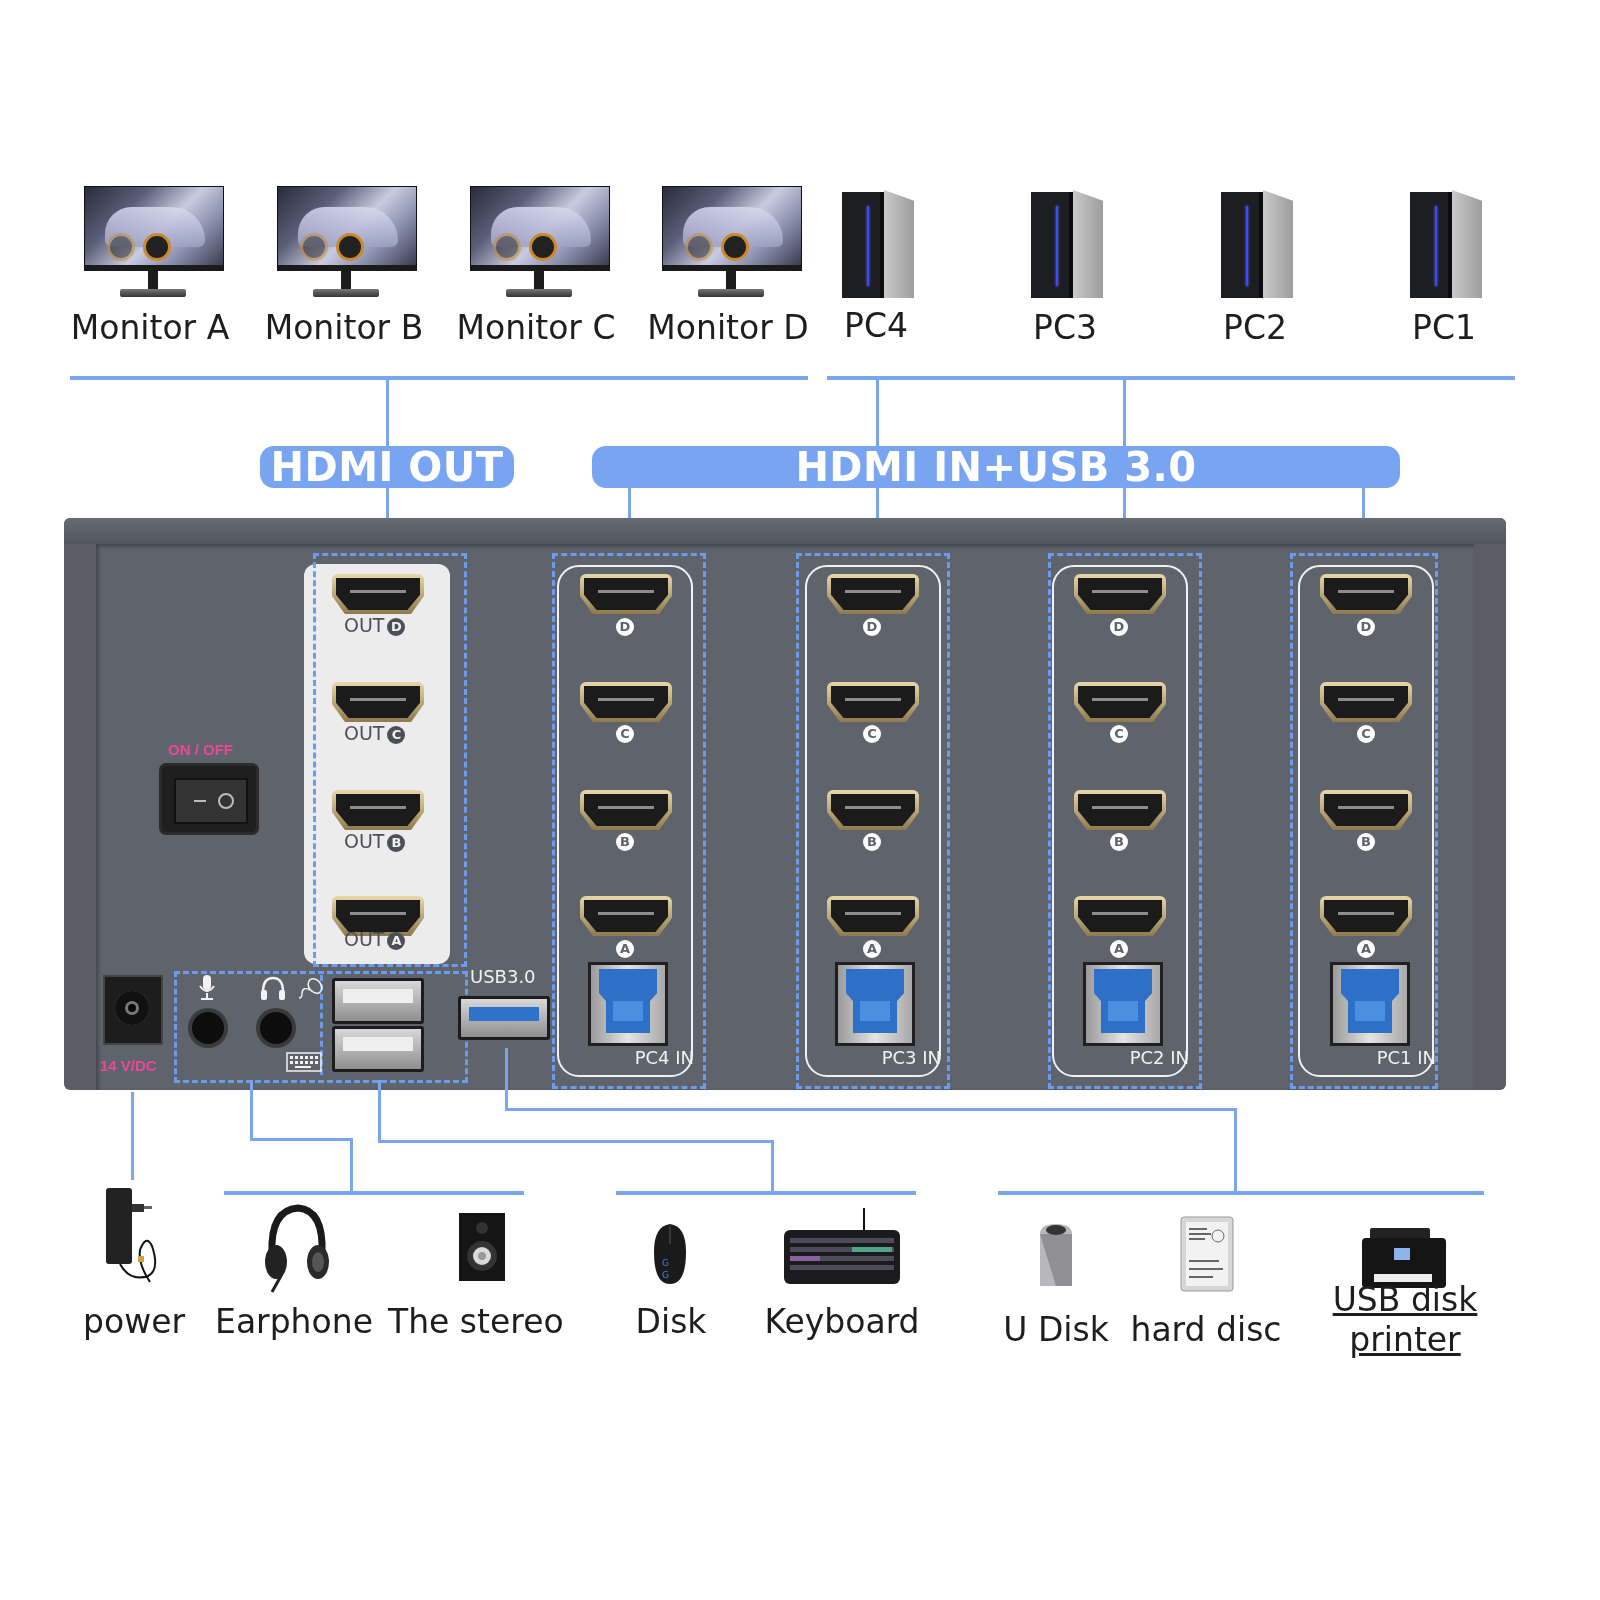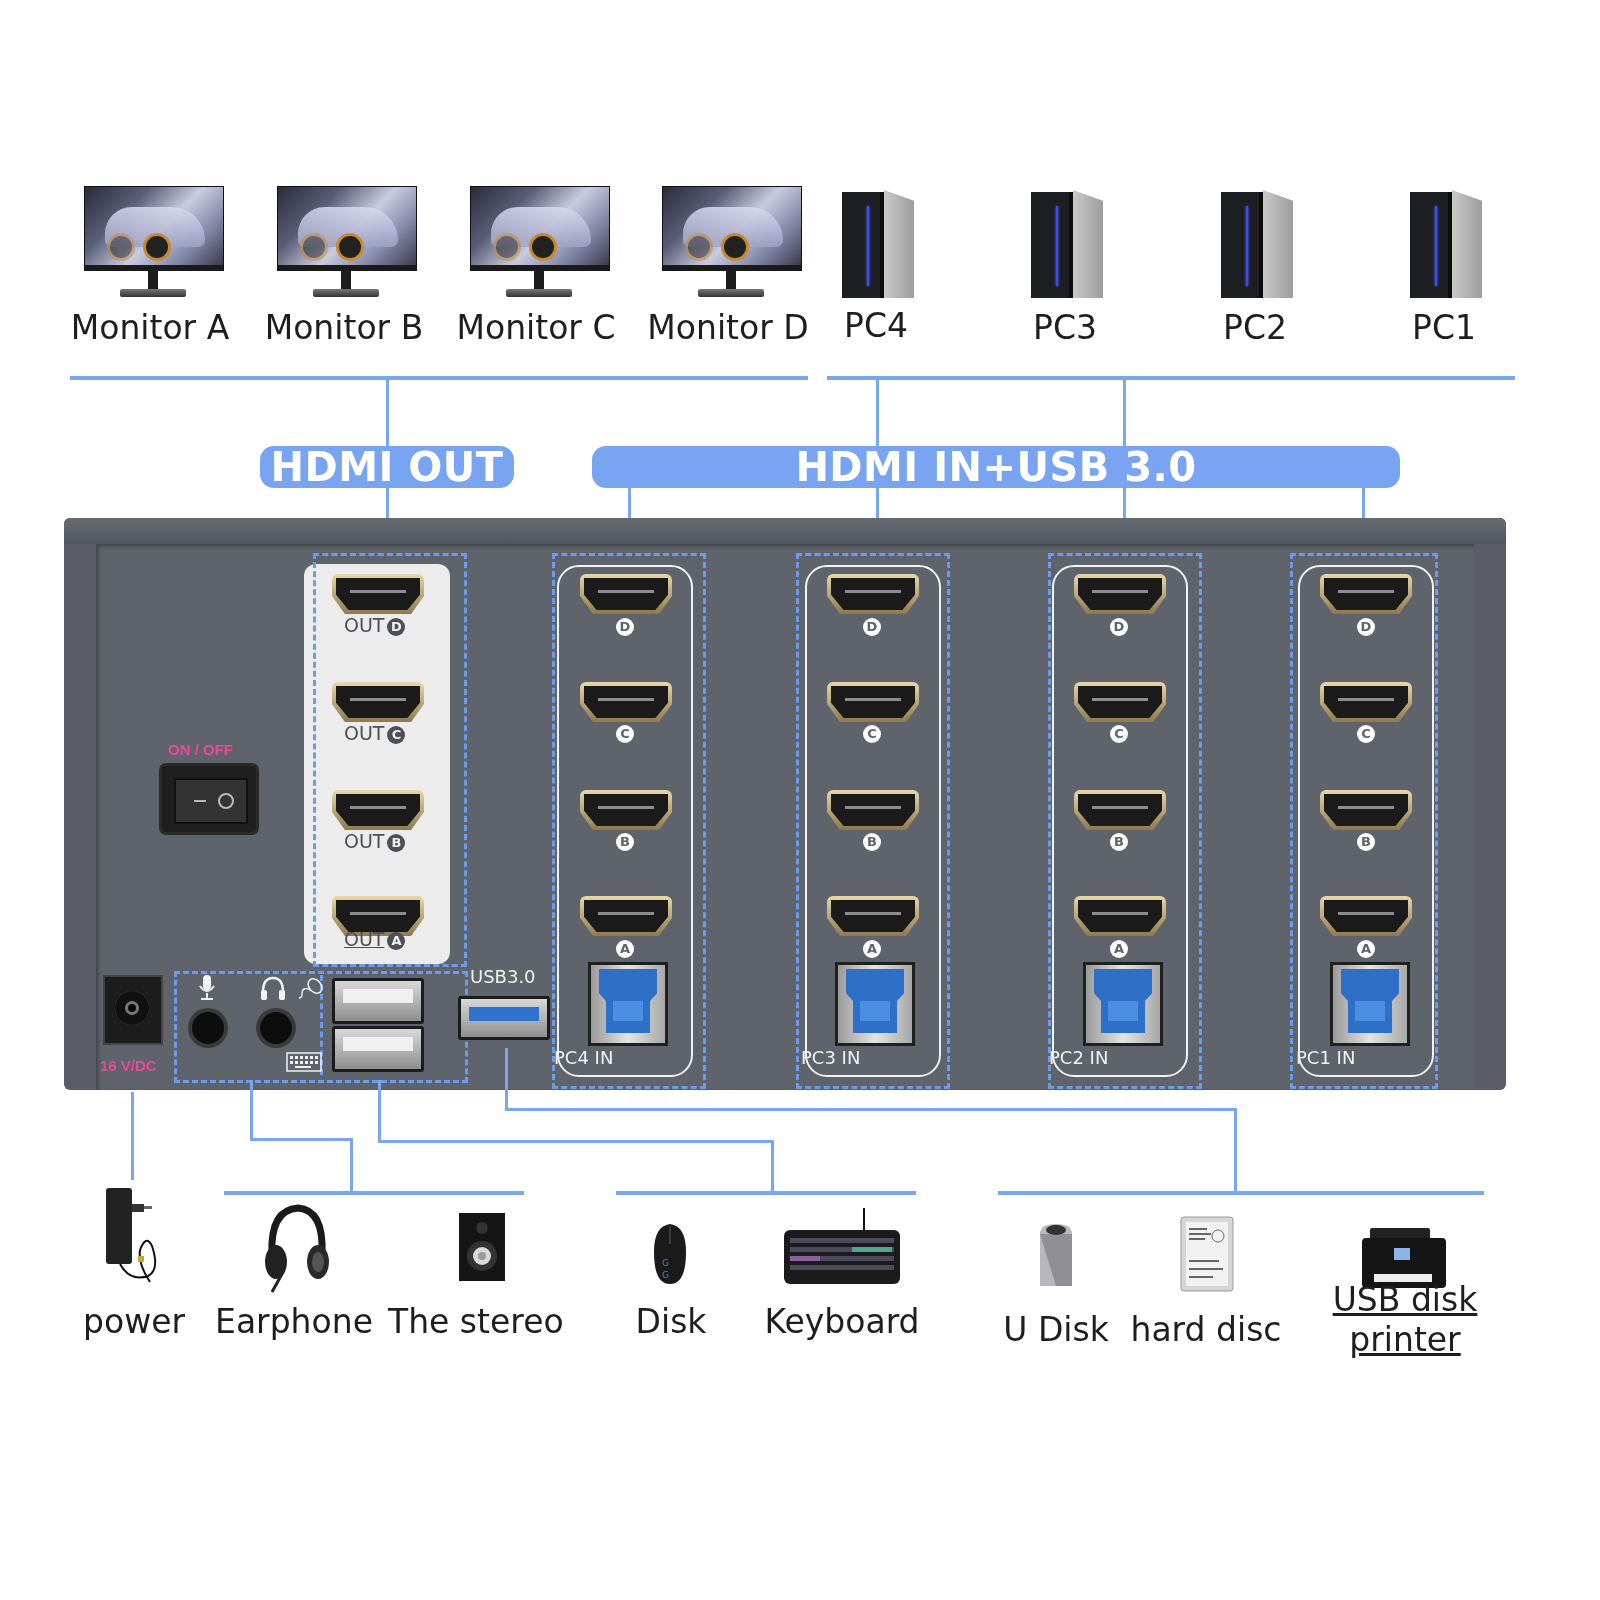--- a/index.html
+++ b/index.html
@@ -46,21 +46,21 @@
   .hdmi .hole { position:absolute; left:4px; top:4px; right:4px; bottom:4px; background:#1b1b1b;
      clip-path: polygon(0 0, 100% 0, 100% 52%, 85% 100%, 15% 100%, 0 52%); }
   .hdmi .pins { position:absolute; left:18px; right:18px; top:16px; height:3px; background:#8d8d8d; }
 
   .circle-letter { position: absolute; width: 18px; height: 18px; border-radius: 50%; background: #fff; color: #5f636c;
      font-size: 13px; font-weight: bold; text-align: center; line-height: 18px; }
   .out-label { position:absolute; font-size: 19px; color:#4c4f56; white-space: nowrap; }
   .out-label .circle-letter { position: relative; display:inline-block; background:#4c4f56; color:#f1f1f1; vertical-align: 1px; margin-left: 3px; }
 
   .group-box { position: absolute; border: 2px solid #f2f2f2; border-radius: 22px; }
-  .pc-in-label { position:absolute; color:#f2f2f2; font-size: 18px; text-align:left; width: 140px; }
+  .pc-in-label { position:absolute; color:#f2f2f2; font-size: 18px; text-align:right; width: 140px; }
 
   
   .usbb { position:absolute; width: 74px; height: 78px; background: linear-gradient(90deg,#9a9a9a,#e4e4e4,#a8a8a8); border:3px solid #202020; }
   .usbb .blue { position:absolute; left:8px; top:4px; right:8px; bottom:10px; background:#2e6fc8;
      clip-path: polygon(0 0,100% 0,100% 38%,88% 50%,88% 100%,12% 100%,12% 50%,0 38%); }
   .usbb .core { position:absolute; left:22px; top:36px; width:30px; height:20px; background:#4a8fe0; }
 
   
   .usba { position:absolute; width: 86px; height: 40px; background: linear-gradient(#d8d8d8,#8f8f8f); border: 3px solid #1c1c1c; border-radius: 3px; }
   .usba .tongue { position:absolute; left:8px; right:8px; top:8px; height:14px; background:#efefef; }
@@ -205,32 +205,32 @@
     <div class="hole"></div>
     <div class="pins"></div>
   </div>
 <div class="out-label" style="left:344px;top:830px;"><span>OUT</span><span class="circle-letter">B</span></div>
 
 <div class="hdmi" style="left:332px;top:896px;">
     <div class="shell"></div>
     <div class="hole"></div>
     <div class="pins"></div>
   </div>
-<div class="out-label" style="left:344px;top:928px;text-decoration:underline;"><span>OUT</span><span class="circle-letter">A</span></div>
+<div class="out-label" style="left:344px;top:928px;"><span>OUT</span><span class="circle-letter">A</span></div>
 
 <div class="small-text" style="left:168px;top:741px;">ON / OFF</div>
 <div class="switch">
     <div class="rocker">
       <div class="bar"></div>
       <div class="ring"></div>
     </div>
   </div>
 
 <div class="dc-jack"></div>
-<div class="small-text" style="left:100px;top:1057px;">16 V/DC</div>
+<div class="small-text" style="left:100px;top:1057px;">14 V/DC</div>
 
 <div class="dash" style="left:174px;top:971px;width:288px;height:106px;"></div>
 <div class="dash" style="left:320px;top:975px;width:0;height:100px;border-width:0 0 0 3px;"></div>
 
 <svg class="abs" style="left:197px;top:974px;" width="20" height="28" viewBox="0 0 20 28">
   <rect x="6" y="1" width="8" height="15" rx="4" fill="#f2f2f2"></rect>
     <path d="M3 12 Q10 22 17 12" stroke="#f2f2f2" stroke-width="2" fill="none"></path>
     <rect x="9" y="19" width="2" height="5" fill="#f2f2f2"></rect>
     <rect x="4" y="24" width="12" height="2" fill="#f2f2f2"></rect>
 </svg>

